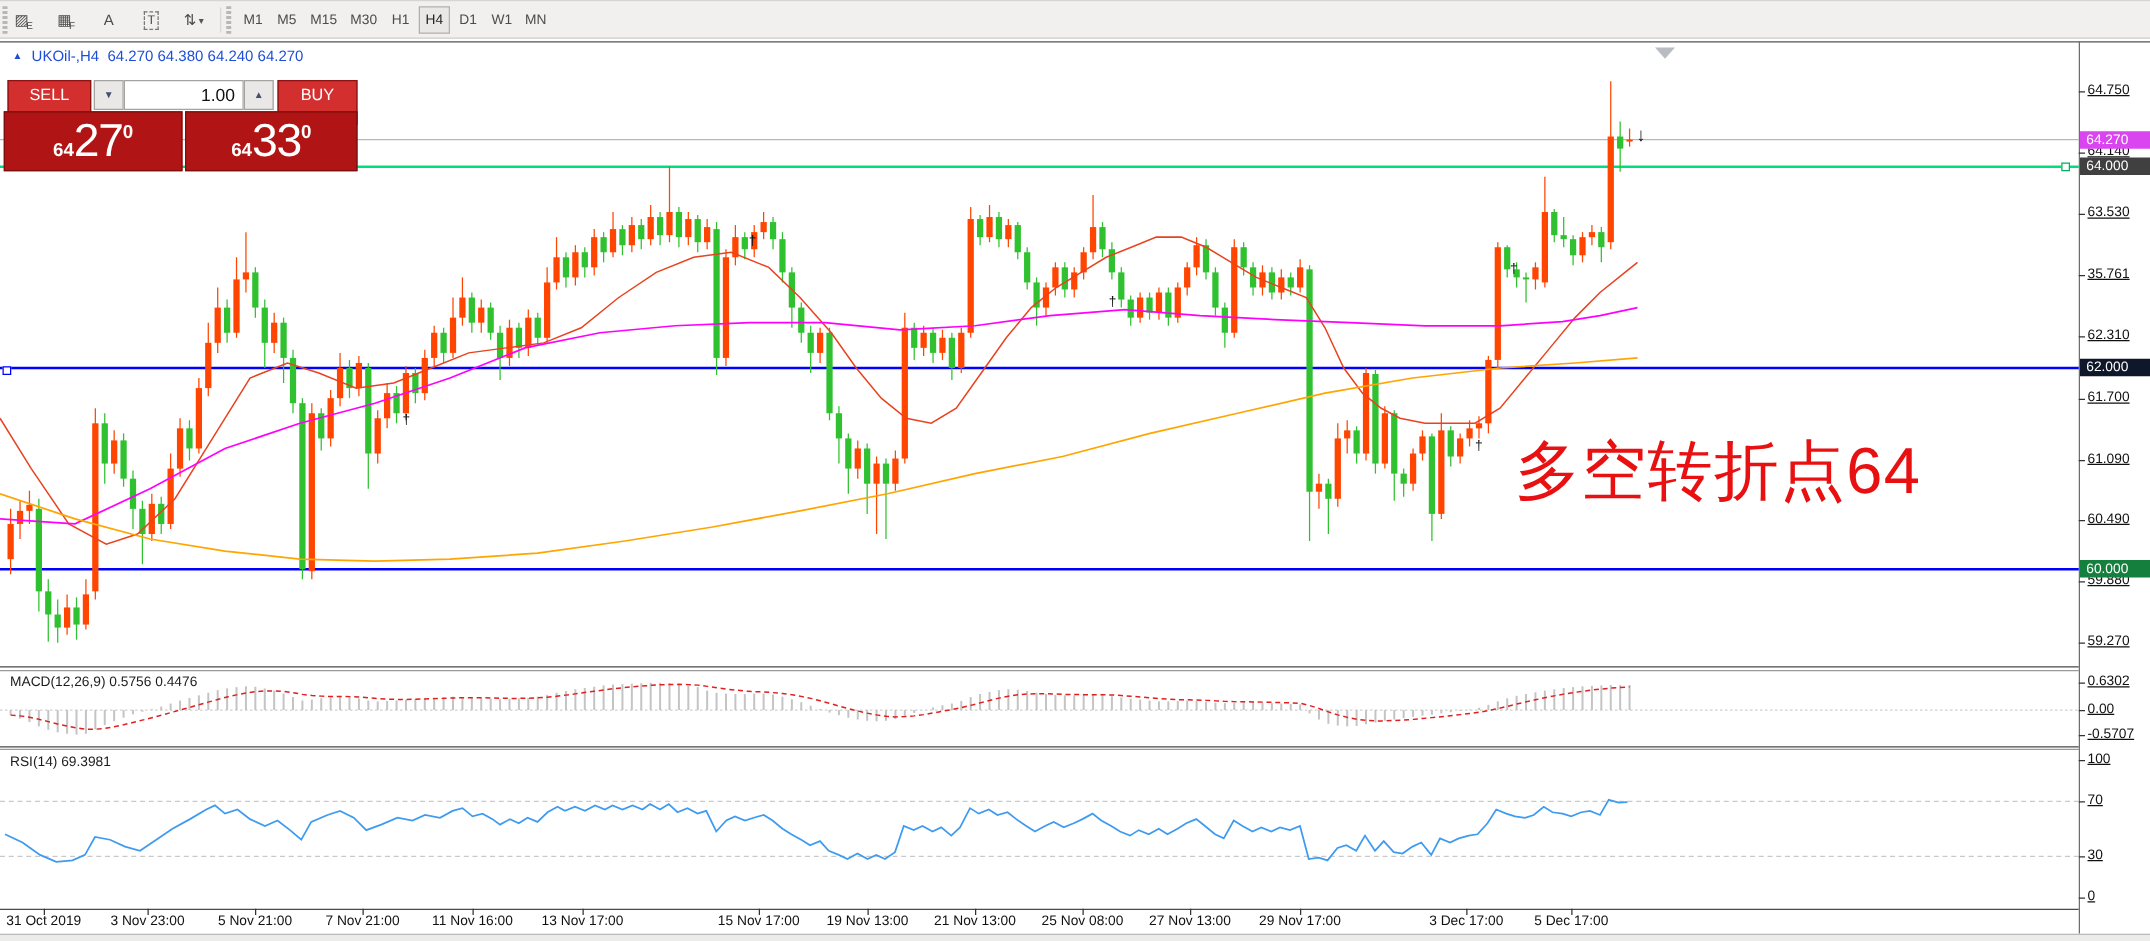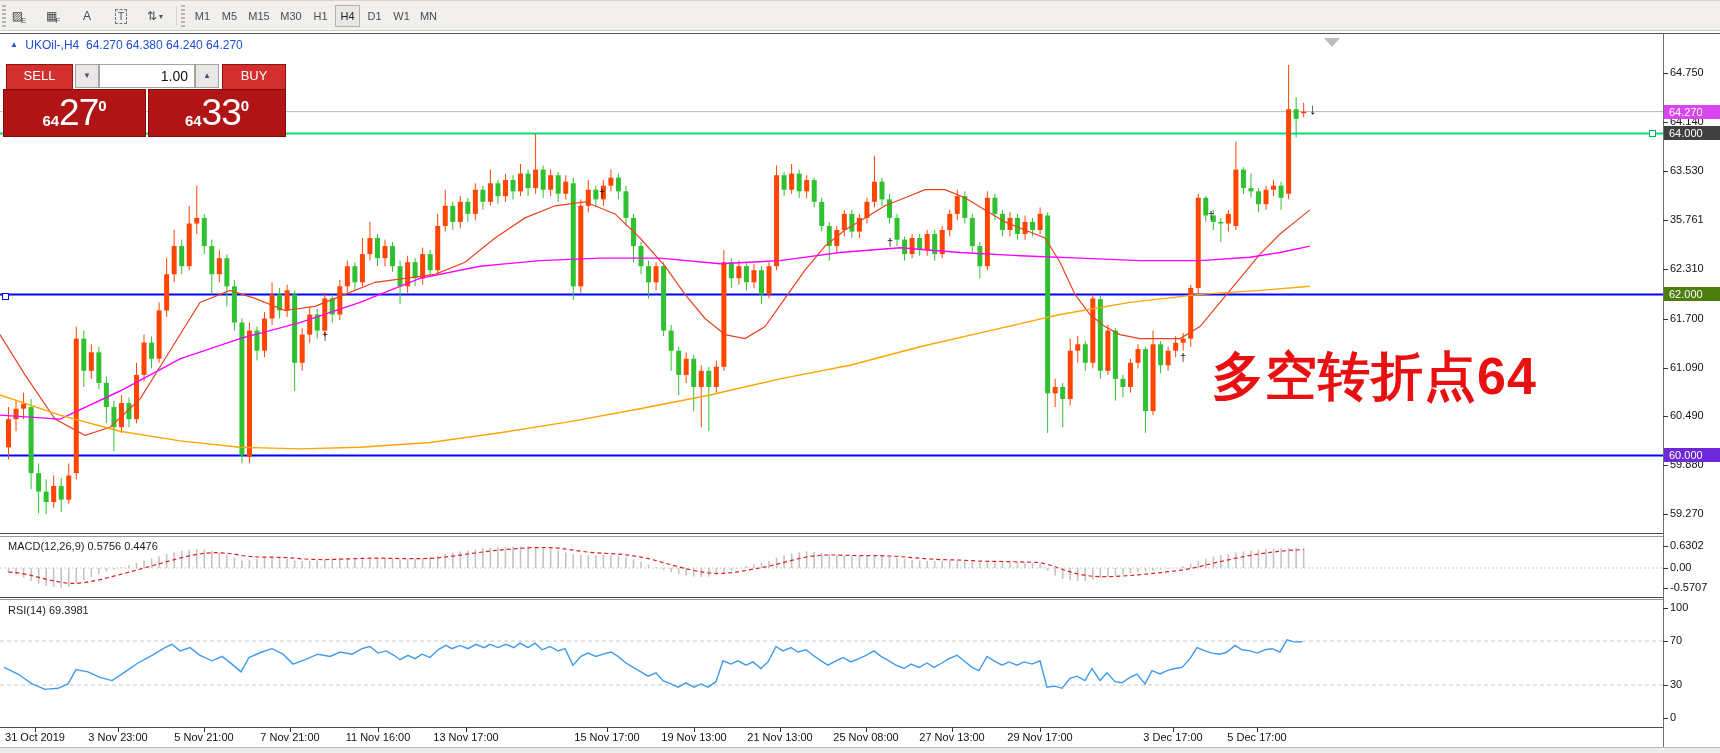--- a/index.html
+++ b/index.html
@@ -44,29 +44,29 @@
   #vol-down { left:72px; } #vol-up { left:192px; }
   #vol-field { position:absolute; left:96px; top:0; width:96px; height:24px; background:#fff;
     border:1px solid #a5a3a0; font-size:14px; color:#111; text-align:right; padding-right:6px; line-height:22px; }
   .bigprice { position:absolute; top:25px; height:48px; background:#b01414; border:1px solid #7d0d0d;
     color:#fff; display:flex; align-items:center; justify-content:center; }
   #sell-price { left:0px; width:143px; } #buy-price { left:145px; width:138px; }
   .bp-small { font-size:15px; font-weight:bold; margin-top:14px; }
   .bp-big { font-size:37px; letter-spacing:-1px; }
   .bp-sup { font-size:15px; font-weight:bold; margin-bottom:16px; }
   
-  .ylab { position:absolute; left:1670px; font-size:11px; color:#111; }
+  .ylab { position:absolute; left:1670px; font-size:11px; color:#111;text-decoration:underline; }
   .ytick { position:absolute; left:1663px; width:5px; height:1px; background:#333; }
   .badge { position:absolute; left:1664px; width:57px; height:14px; color:#fff; font-size:11px;
     line-height:14px; padding-left:5px; }
   .xlab { position:absolute; top:731px; font-size:11px; color:#111; white-space:nowrap; }
   .xtick { position:absolute; top:727px; width:1px; height:5px; background:#333; }
   .indlab { position:absolute; font-size:11px; color:#1c1c1c; z-index:3; }
   
-  #annotation { position:absolute; left:1212px; top:342px; font-size:52px; font-weight:bold;
+  #annotation { position:absolute; left:1212px; top:342px; font-size:52px; font-weight:normal;
     color:#e81010; letter-spacing:1px; z-index:3; white-space:nowrap; }
   #shift-marker { position:absolute; left:1324px; top:38px; width:0; height:0;
     border-left:8px solid transparent; border-right:8px solid transparent; border-top:9px solid #b9bcc0; }
   #last-arrow { position:absolute; left:1309px; top:100px; font-size:15px; color:#111; z-index:3; }
   .handle { position:absolute; width:7px; height:7px; background:#fff; z-index:3; }
   #svgroot { position:absolute; left:0; top:0; z-index:1; }
   .doji { position:absolute; font-size:11px; color:#111; z-index:2; }
 </style>
 </head>
 <body>
@@ -708,22 +708,22 @@
       <div class="ytick" style="top:368px"></div>
       <div class="ylab" style="top:361px">61.090</div>
       <div class="ytick" style="top:416px"></div>
       <div class="ylab" style="top:409px">60.490</div>
       <div class="ytick" style="top:465px"></div>
       <div class="ylab" style="top:458px">59.880</div>
       <div class="ytick" style="top:514px"></div>
       <div class="ylab" style="top:507px">59.270</div>
       <div class="badge" style="top:105px;background:#d946ef">64.270</div>
       <div class="badge" style="top:126px;background:#404040">64.000</div>
-      <div class="badge" style="top:287px;background:#4d7c0f">62.000</div>
-      <div class="badge" style="top:448px;background:#6d28d9">60.000</div>
+      <div class="badge" style="top:287px;background:#0f172a">62.000</div>
+      <div class="badge" style="top:448px;background:#15803d">60.000</div>
       <div class="ytick" style="top:546px"></div>
       <div class="ylab" style="top:539px">0.6302</div>
       <div class="ytick" style="top:568px"></div>
       <div class="ylab" style="top:561px">0.00</div>
       <div class="ytick" style="top:588px"></div>
       <div class="ylab" style="top:581px">-0.5707</div>
       <div class="ytick" style="top:608px"></div>
       <div class="ylab" style="top:601px">100</div>
       <div class="ytick" style="top:641px"></div>
       <div class="ylab" style="top:634px">70</div>

